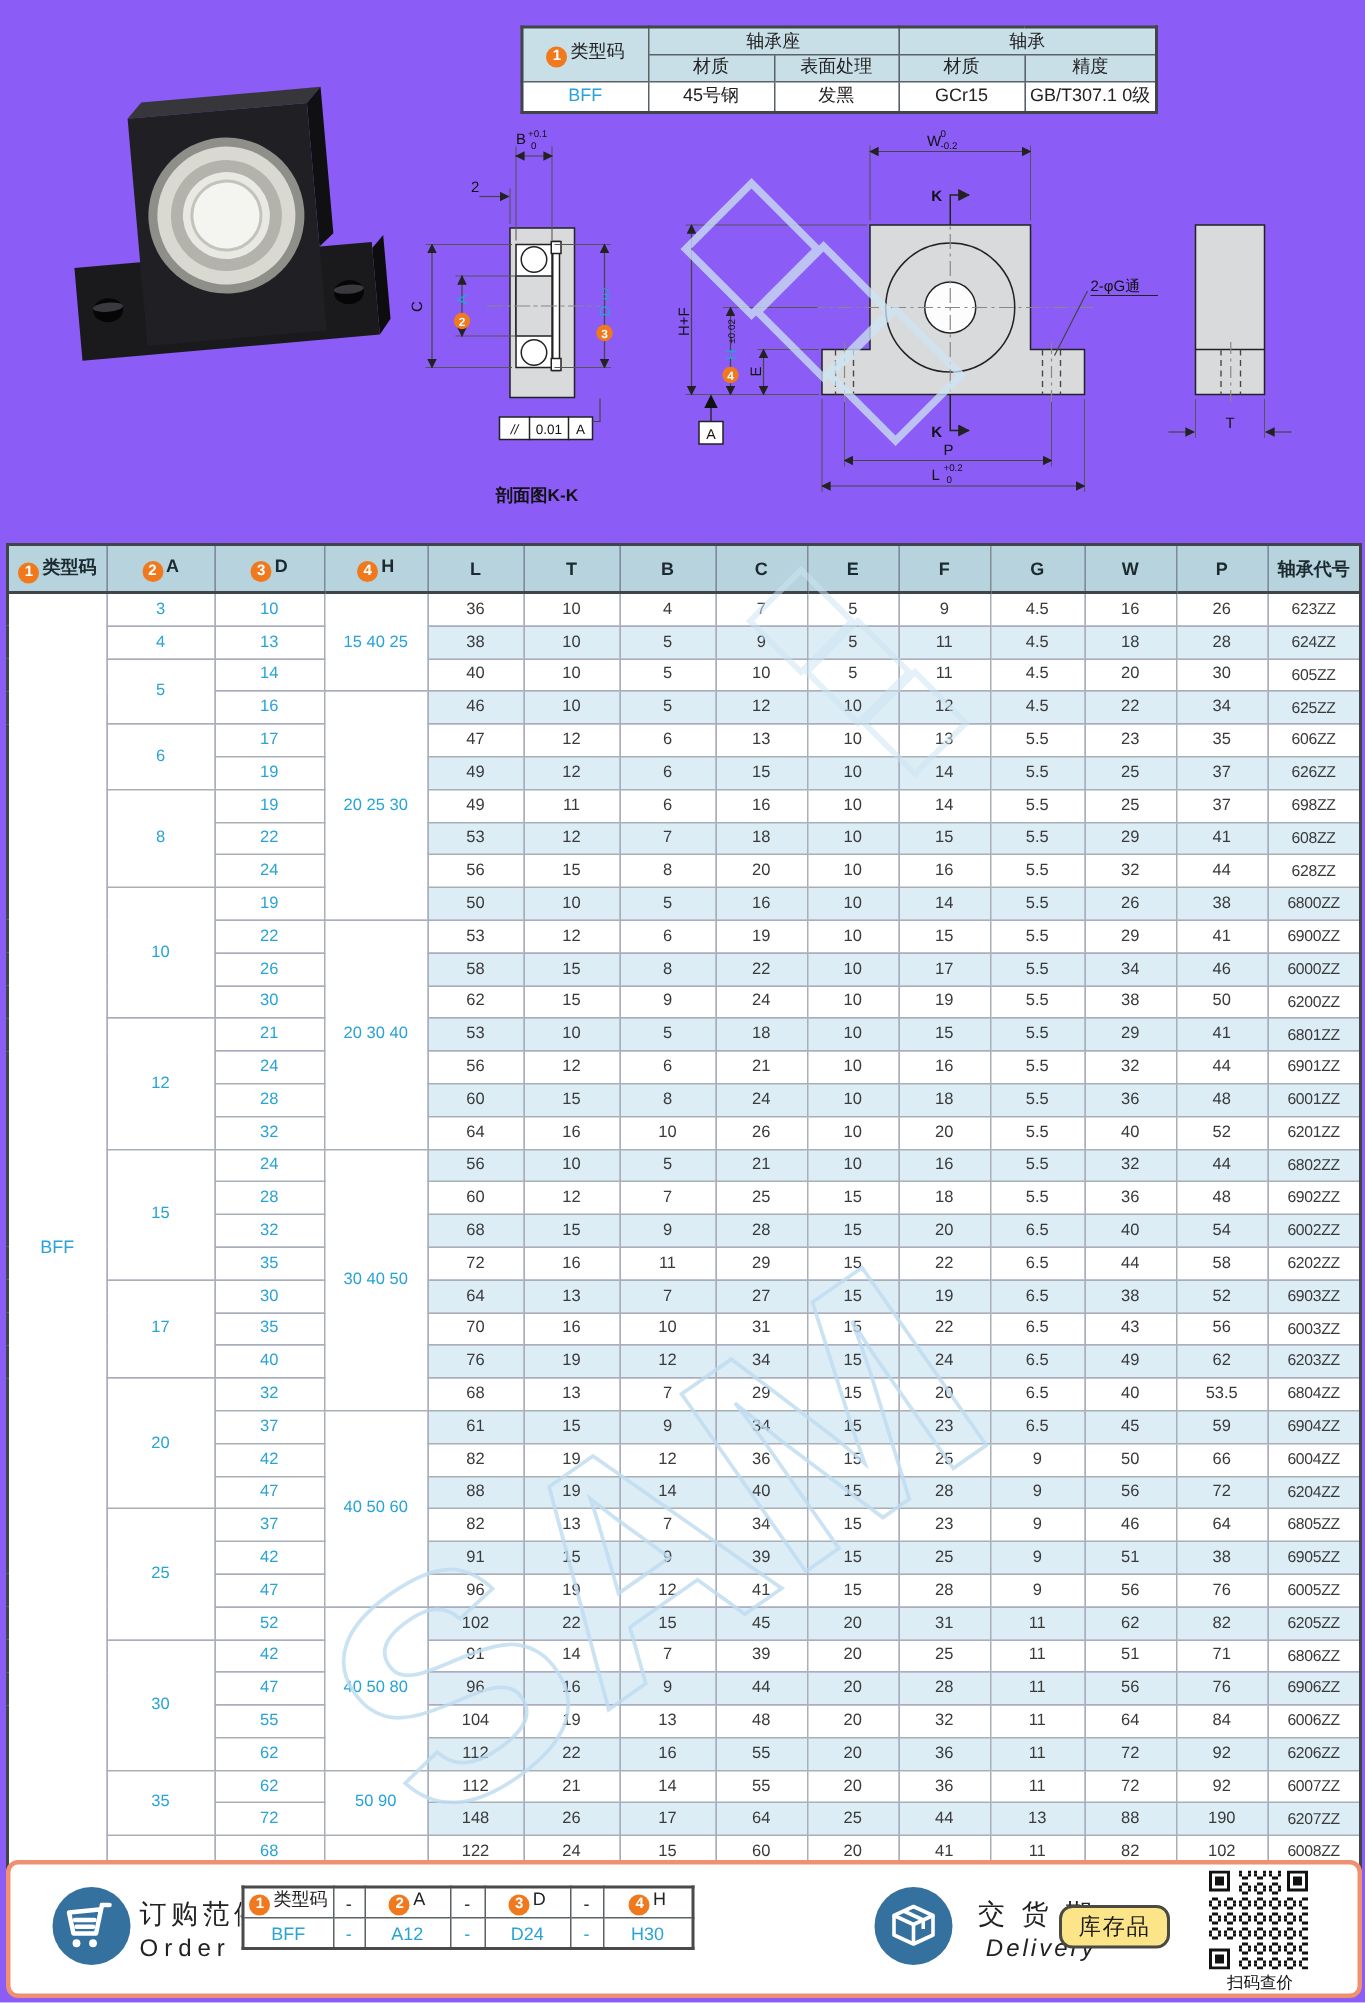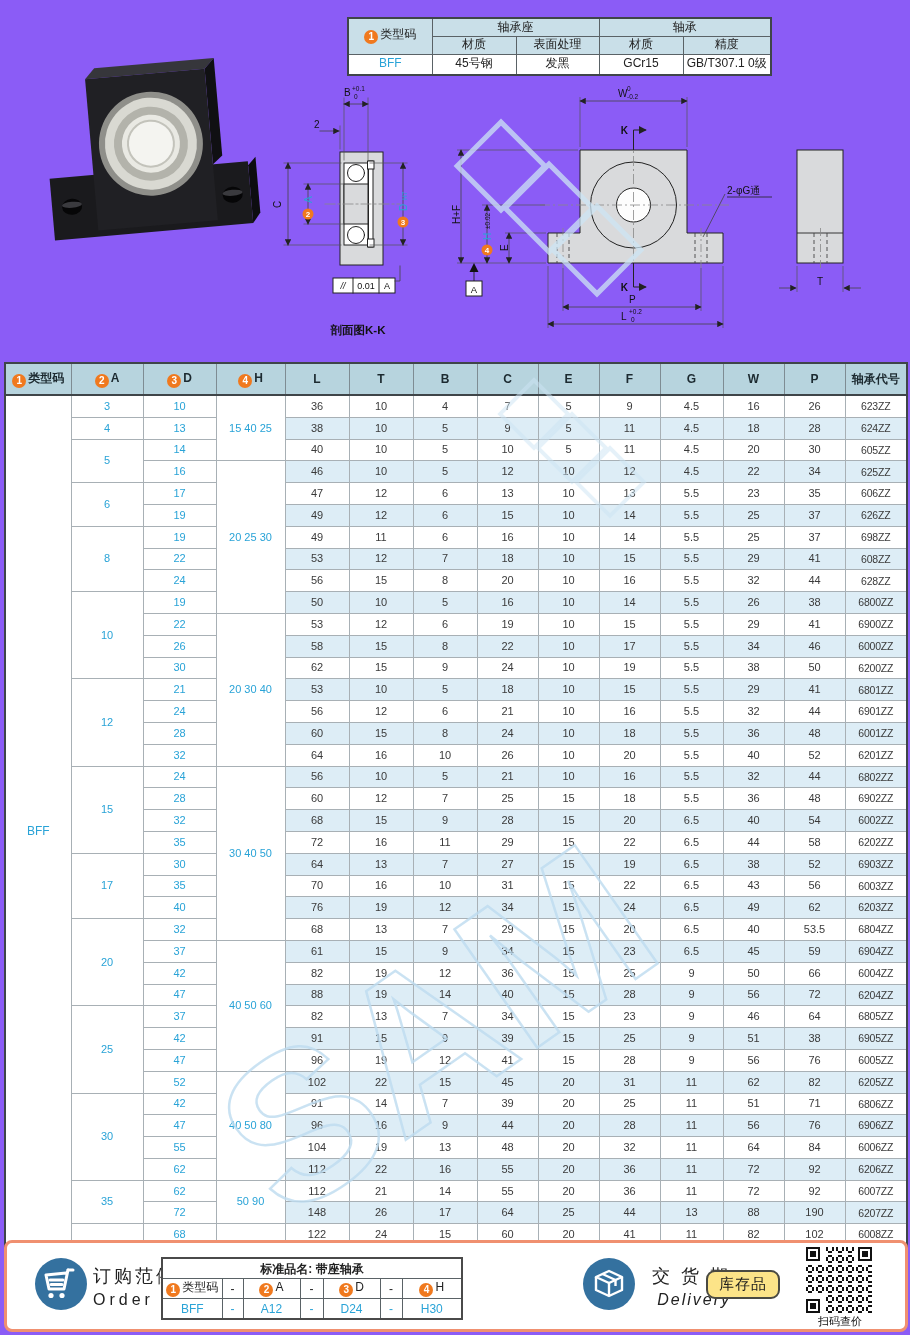--- a/index.html
+++ b/index.html
@@ -889,23 +889,20 @@
       <colgroup>
           <col style="width:60px">
           <col style="width:21px">
           <col style="width:57px">
           <col style="width:23px">
           <col style="width:57px">
           <col style="width:22px">
           <col style="width:60px">
         </colgroup>
       <tbody>
-          <tr>
-            <td colspan="7" class="hdr">标准品名: 带座轴承</td>
-          </tr>
       <tr>
         <td><span class="nbadge">1</span><span>类型码</span></td>
         <td>-</td>
         <td><span class="nbadge">2</span><span>A</span></td>
         <td>-</td>
         <td><span class="nbadge">3</span><span>D</span></td>
         <td>-</td>
         <td><span class="nbadge">4</span><span>H</span></td>
       </tr>
       <tr class="blue">

